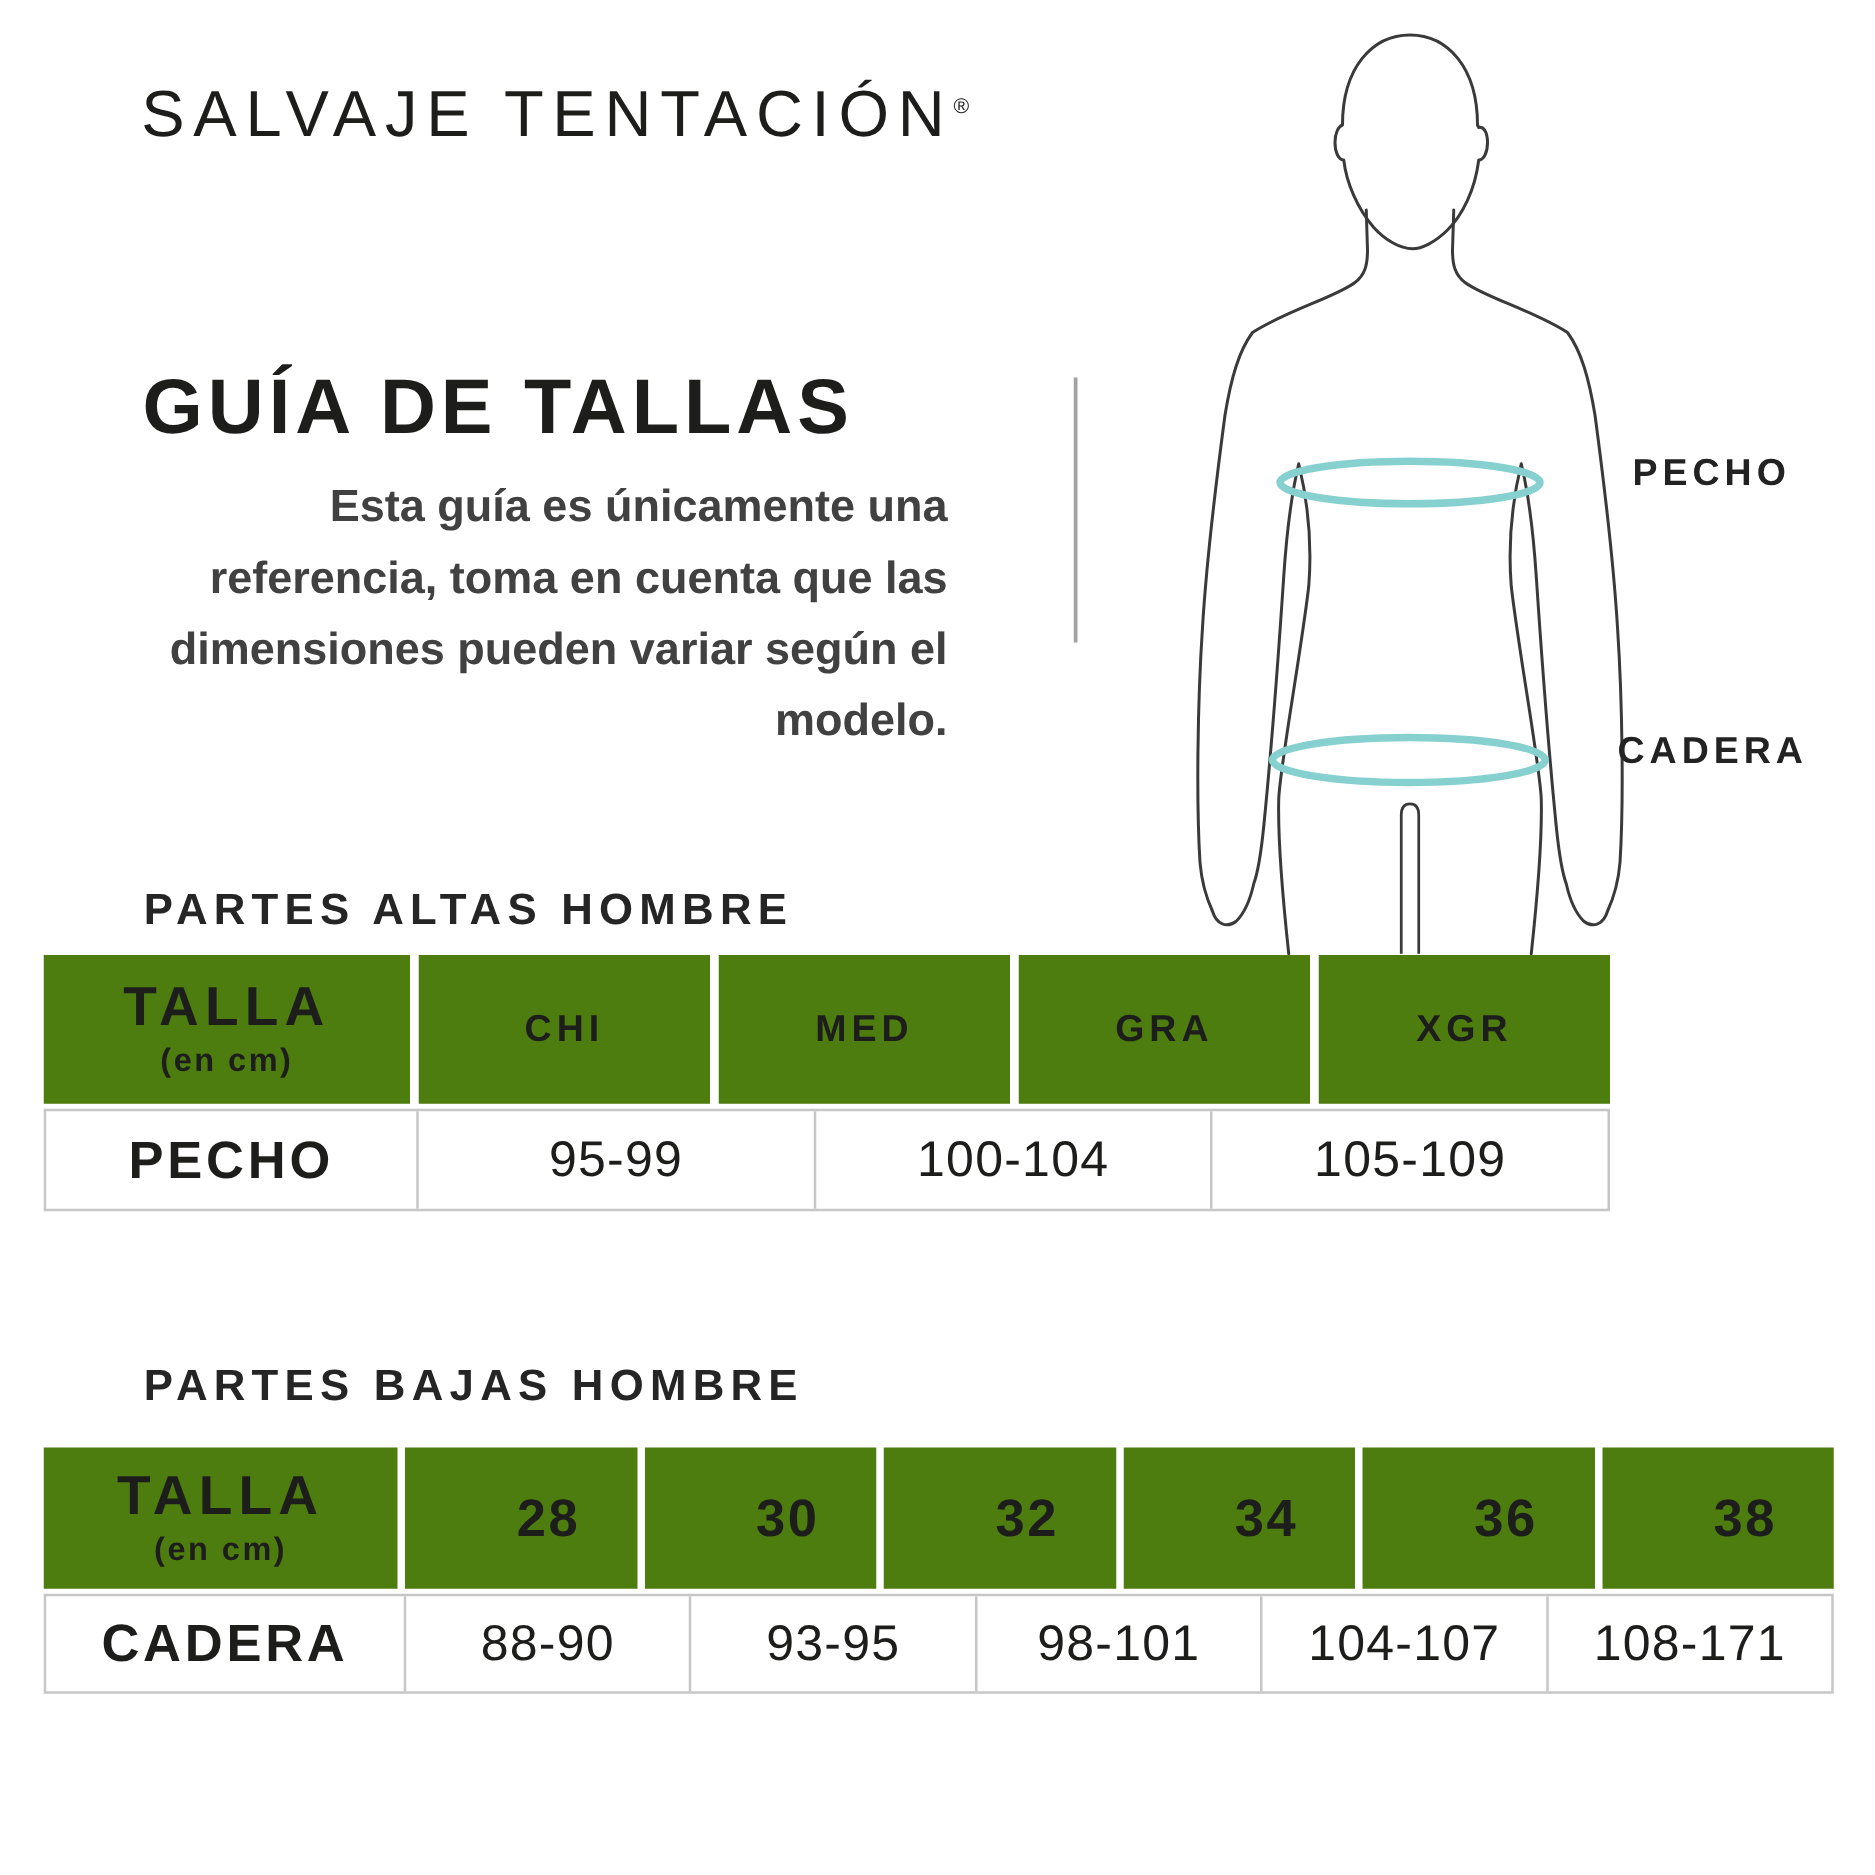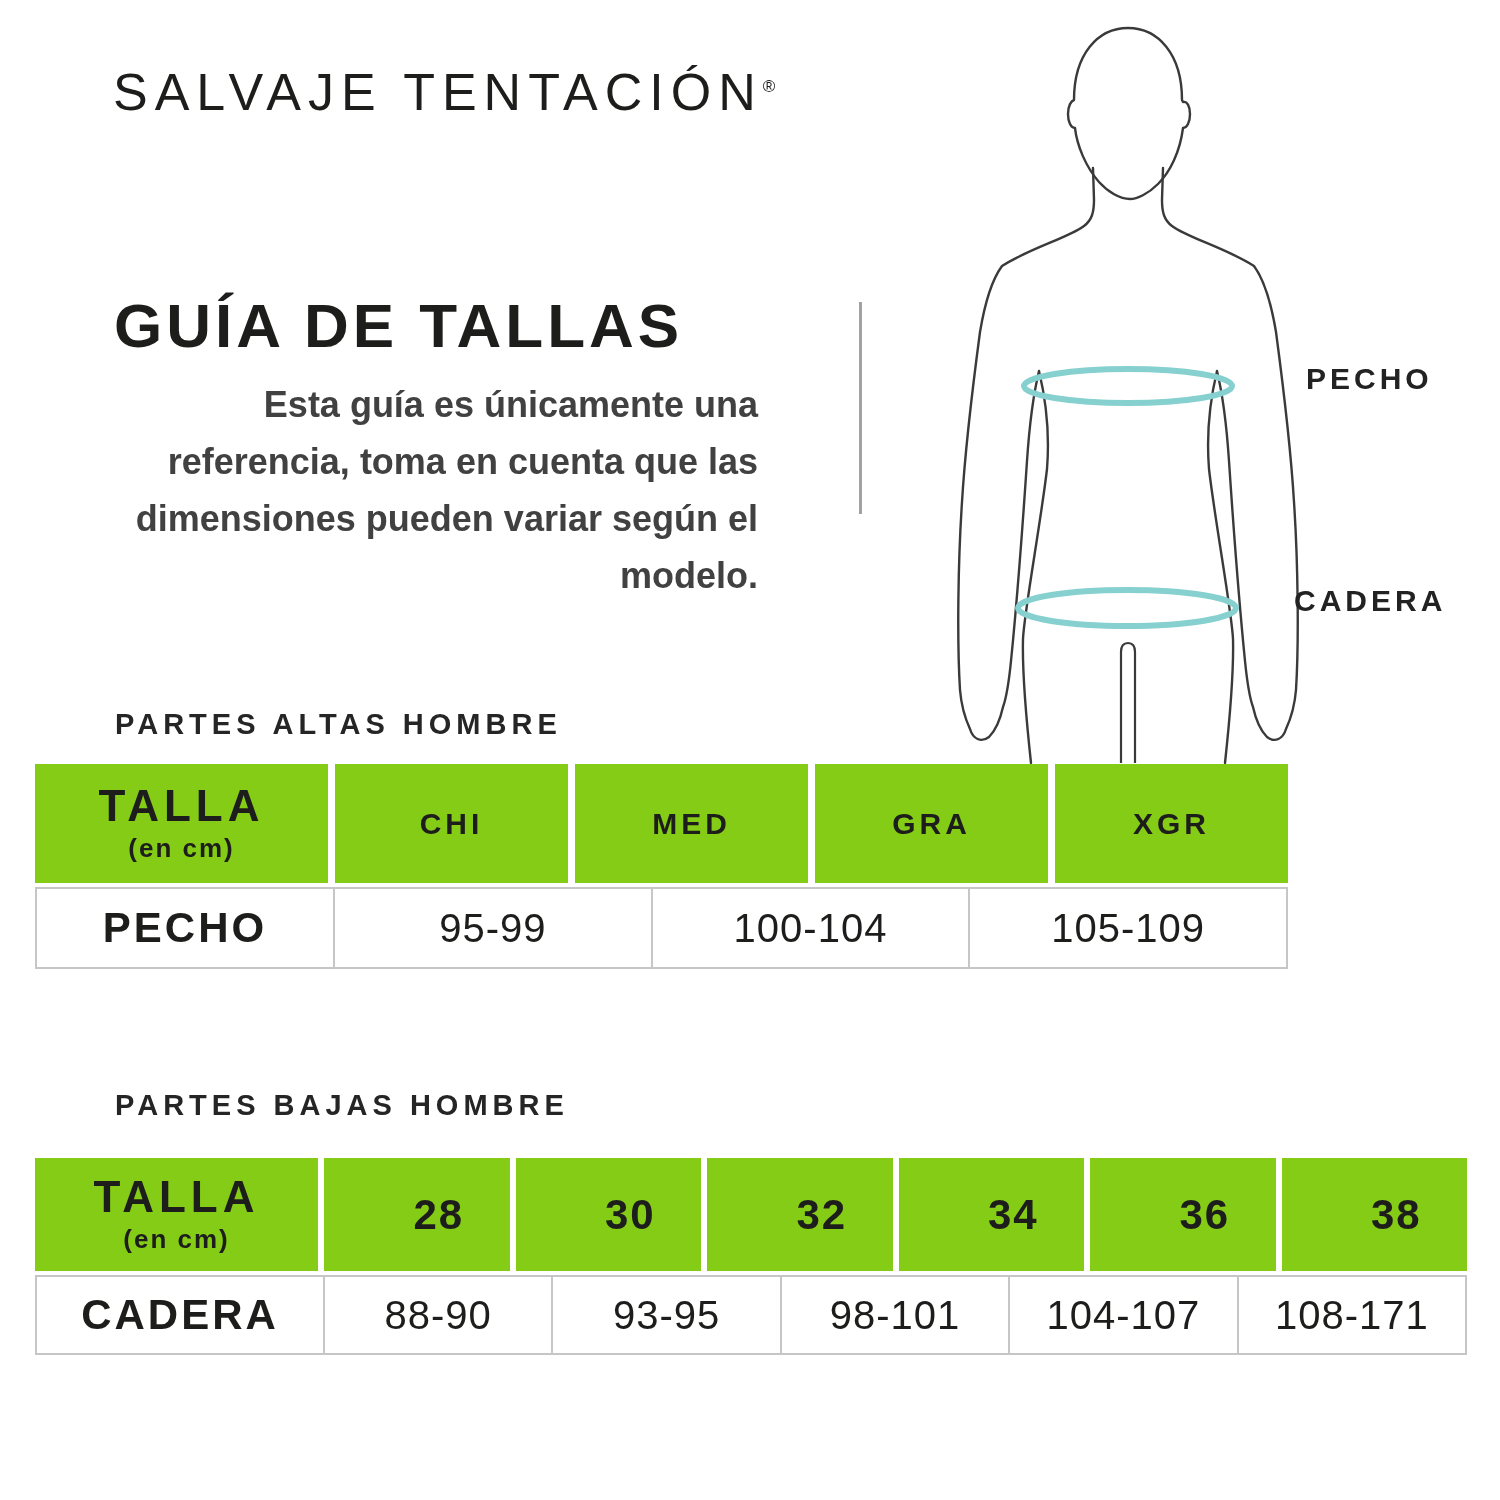--- a/index.html
+++ b/index.html
@@ -18,34 +18,34 @@
   .desc{left:88px;top:376px;width:670px;font-size:36px;line-height:57px;color:#414141;text-align:right;font-weight:700;}
 
   .divider{left:859px;top:302px;width:3px;height:212px;background:#a2a2a2;}
 
   
   .fig-label{font-size:30px;font-weight:700;letter-spacing:4px;color:#222;white-space:nowrap;}
   .lbl-pecho{left:1306px;top:362px;}
   .lbl-cadera{left:1294px;top:584px;}
 
   
-  .sec-heading{font-size:29px;font-weight:700;letter-spacing:5px;color:#252525;white-space:nowrap;}
+  .sec-heading{font-size:35px;font-weight:700;letter-spacing:5px;color:#252525;white-space:nowrap;}
   .h-tops{left:115px;top:708px;}
   .h-bottoms{left:115px;top:1089px;}
 
   
   .sizetable{position:absolute;left:35px;}
   .t-tops{top:764px;width:1253px;}
   .t-bottoms{top:1158px;width:1432px;}
 
   .row{display:flex;width:100%;}
   .head-row{gap:7px;}
   .t-bottoms .head-row{gap:6px;}
   .head-row .size-cell,
-  .head-row .cols > div{background:#84cc16;}
+  .head-row .cols > div{background:#4d7c0f;}
   .t-tops .head-row{height:119px;}
   .t-bottoms .head-row{height:113px;}
 
   .size-cell{width:293px;flex:0 0 auto;display:flex;flex-direction:column;align-items:center;justify-content:center;}
   .t-bottoms .size-cell{width:283px;}
   .size-label{font-size:44px;font-weight:700;letter-spacing:5px;line-height:1.05;}
   .size-unit{font-size:26px;font-weight:700;letter-spacing:2px;margin-top:4px;}
 
   .cols{flex:1;display:flex;gap:7px;}
   .t-bottoms .cols{gap:6px;}

